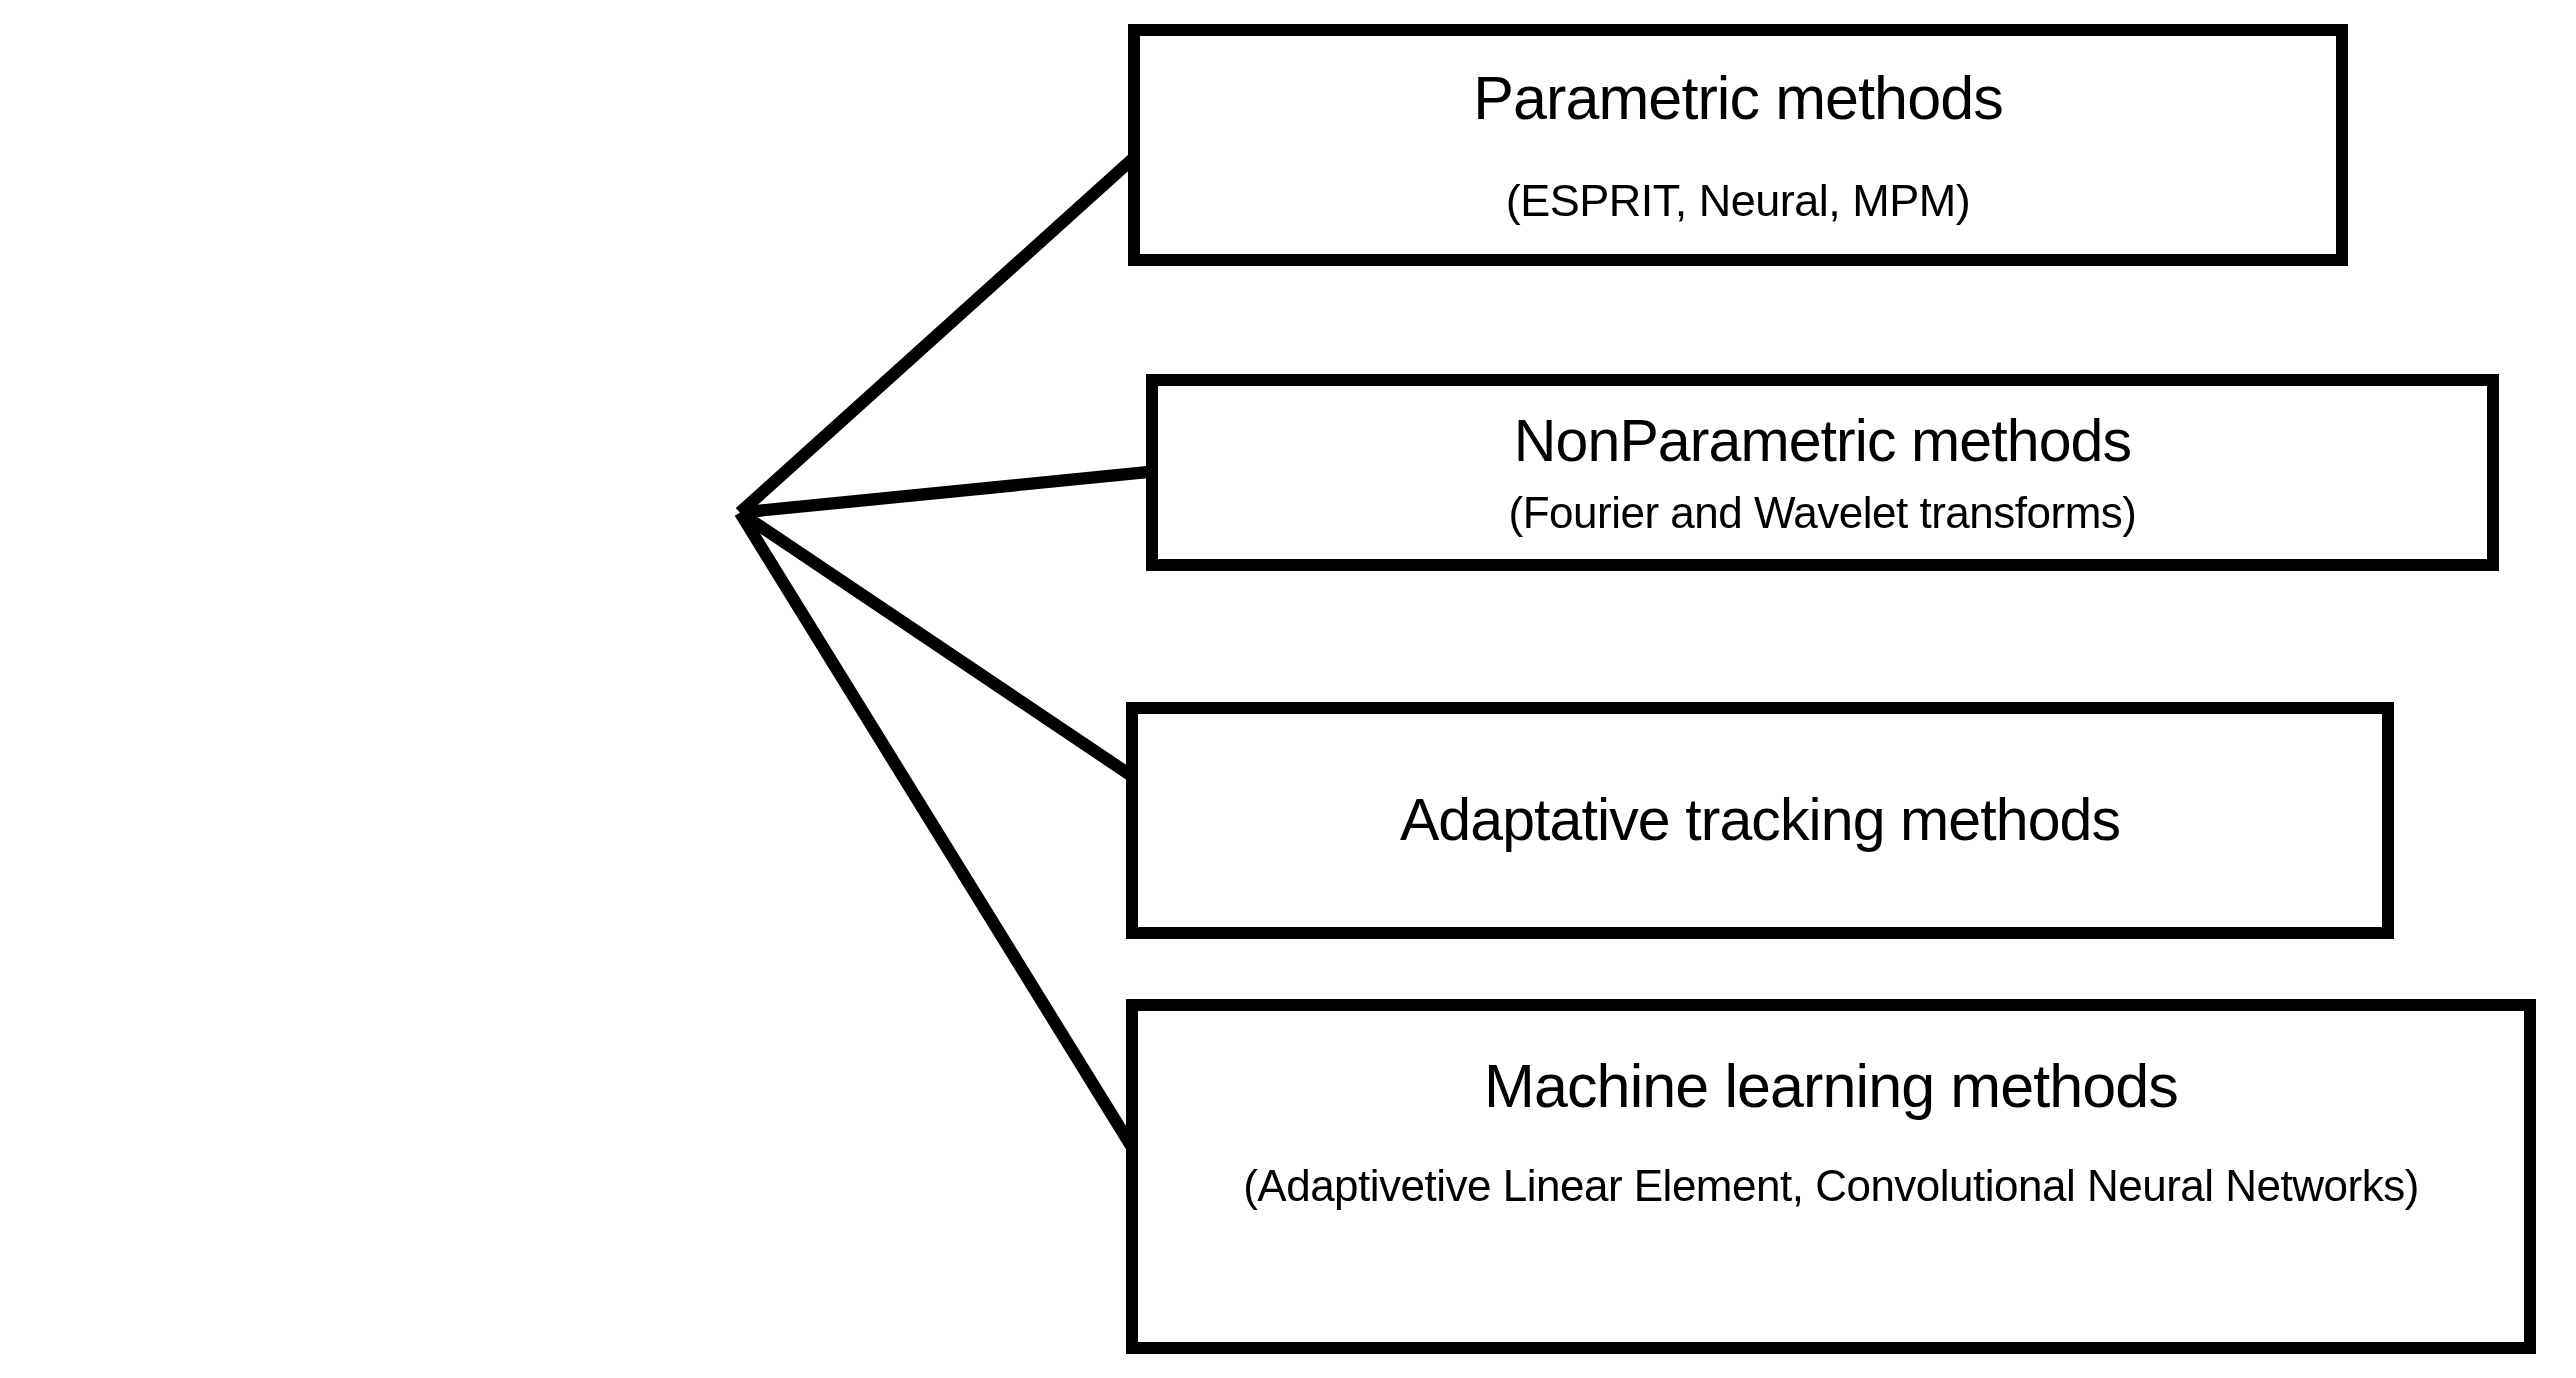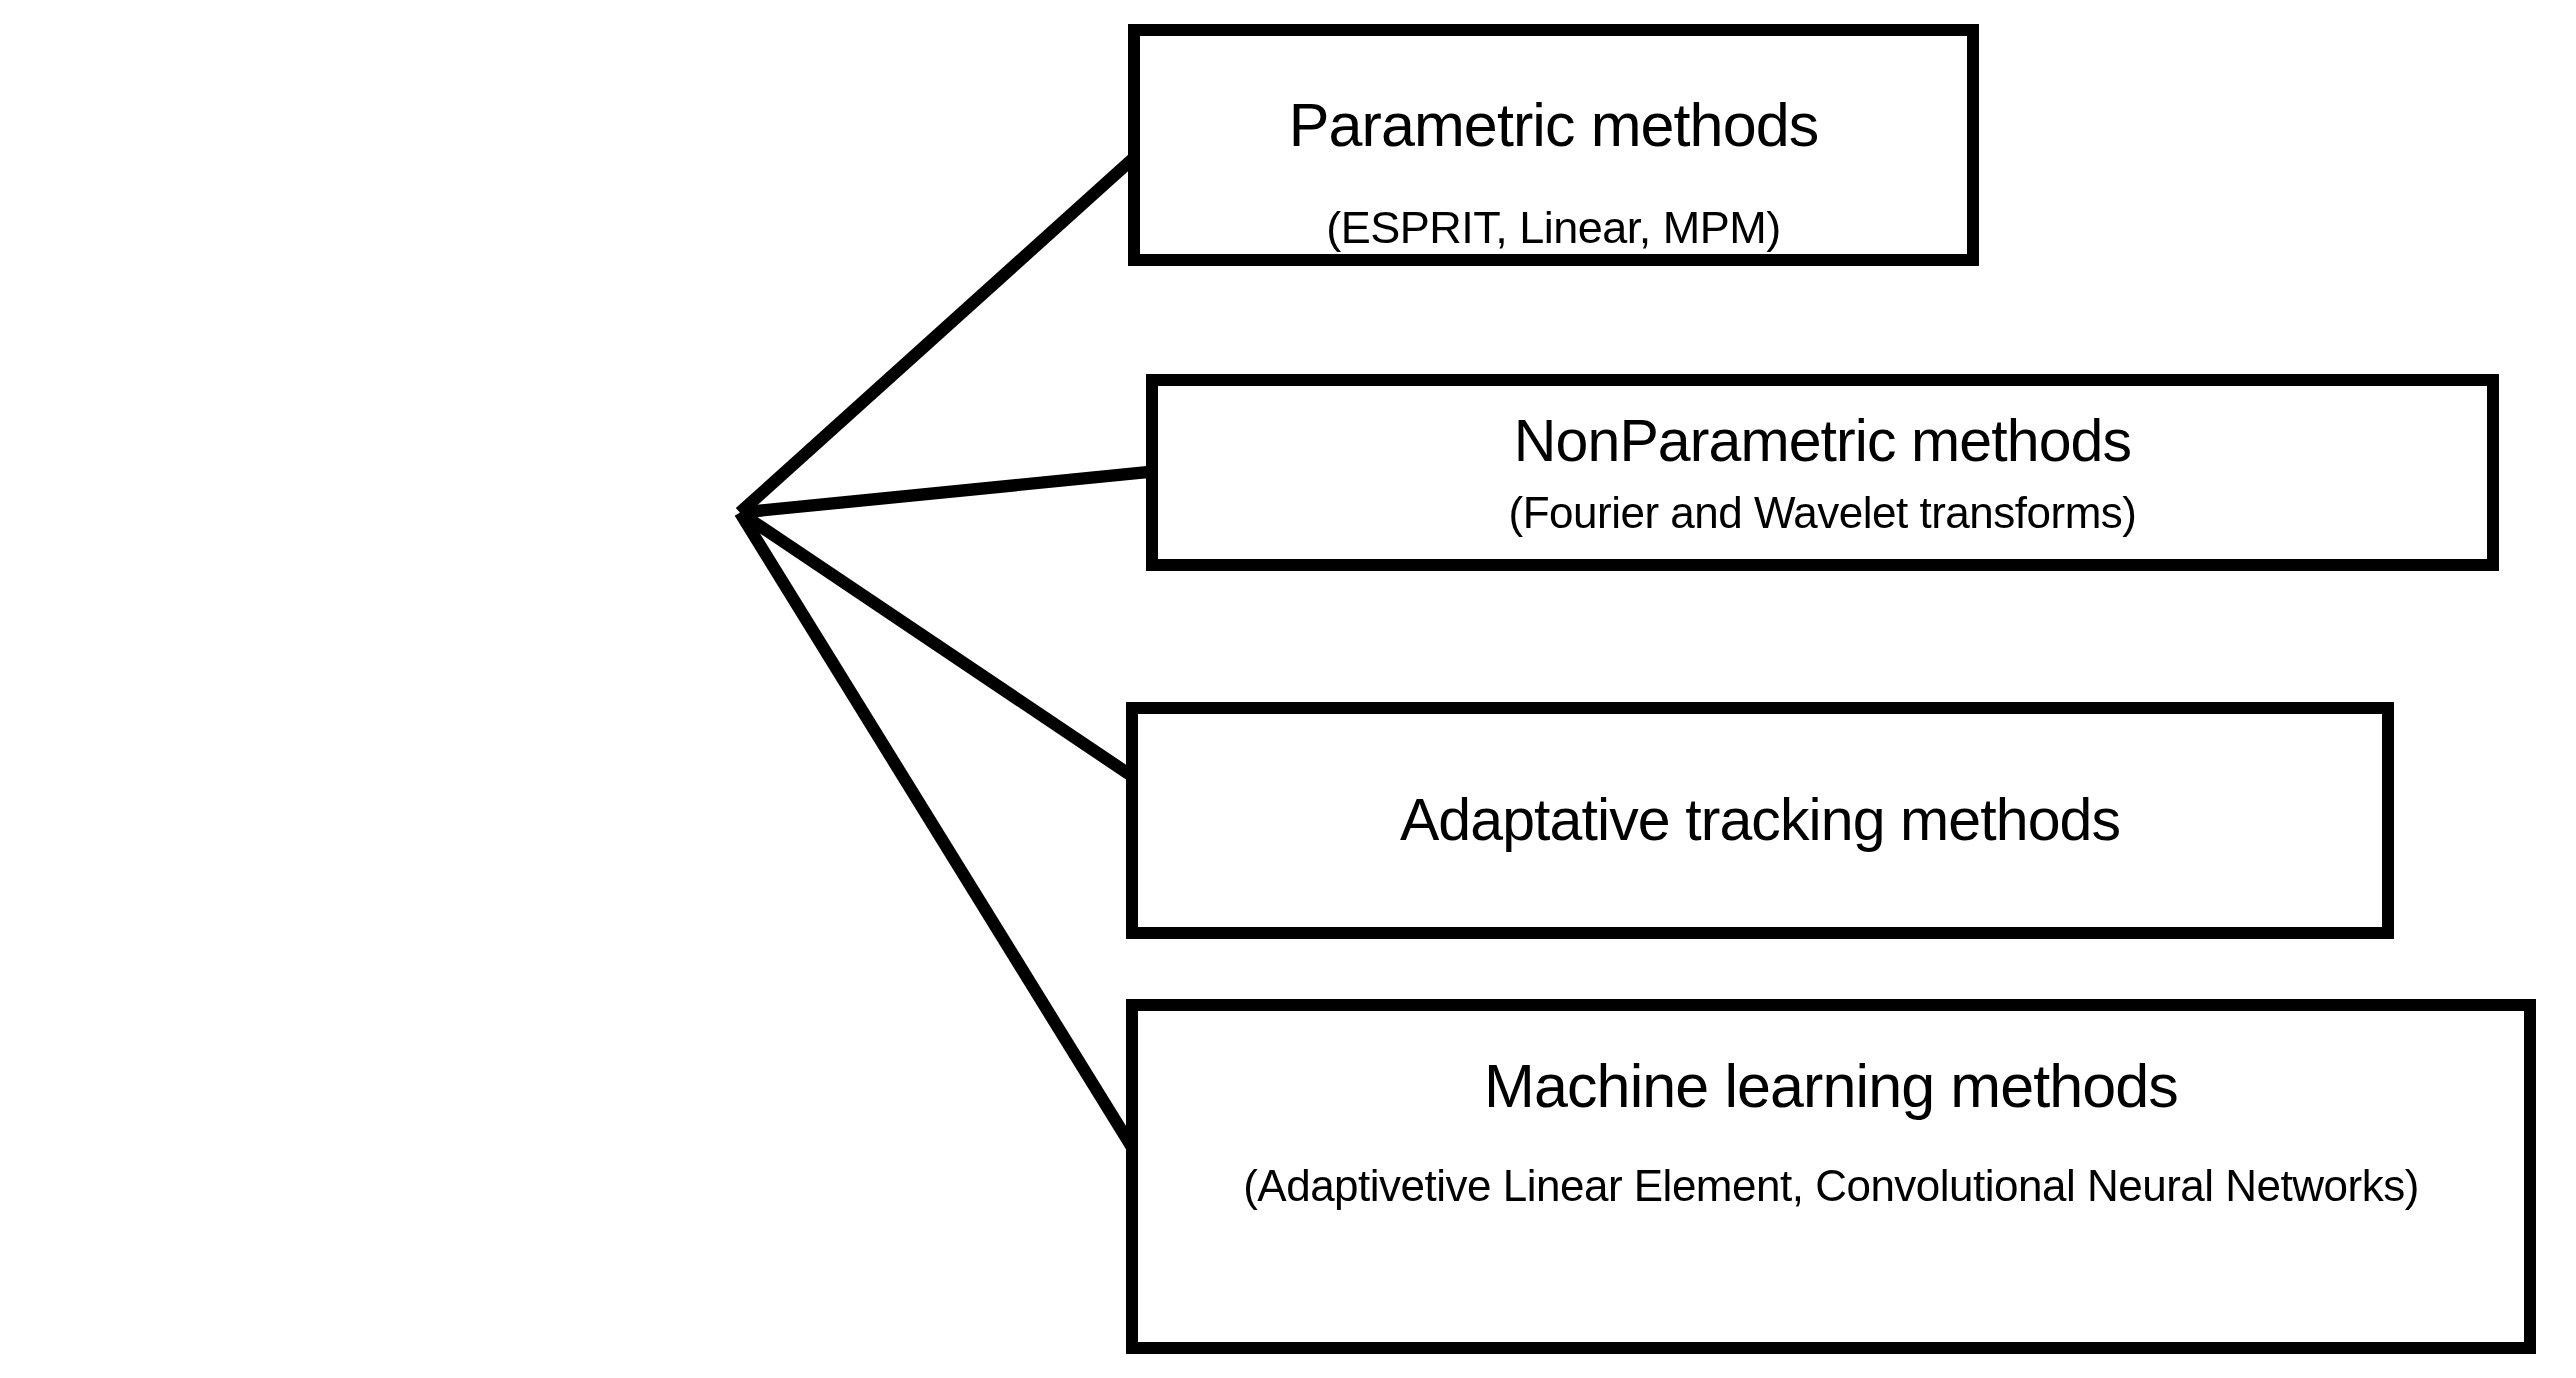--- a/index.html
+++ b/index.html
@@ -52,23 +52,23 @@
   .branch-title {
     letter-spacing: -0.9px;
     white-space: nowrap;
   }
   .branch-subtitle {
     letter-spacing: -0.5px;
   }
   #branch-parametric {
     left: 1128px;
     top: 24px;
-    width: 851px;
+    width: 1220px;
     height: 242px;
-    justify-content: flex-end;
+    justify-content: center;
     gap: 42px;
   }
   #branch-parametric .branch-title { font-size: 61px; line-height: 1.15; }
   #branch-parametric .branch-subtitle { font-size: 45px; line-height: 1.15; }
 
   #branch-nonparametric {
     left: 1126px;
     top: 374px;
     width: 1353px;
     height: 197px;
@@ -114,21 +114,21 @@
   <svg id="edges" viewBox="0 0 2723 1457" xmlns="http://www.w3.org/2000/svg">
     <line x1="782" y1="542" x2="1215" y2="152" stroke="#000000" stroke-width="13"></line>
     <line x1="782" y1="542" x2="1215" y2="499" stroke="#000000" stroke-width="13"></line>
     <line x1="782" y1="542" x2="1215" y2="833" stroke="#000000" stroke-width="13"></line>
     <line x1="782" y1="542" x2="1215" y2="1243" stroke="#000000" stroke-width="13"></line>
   </svg>
 
 
   <div id="branch-parametric" class="node">
     <div class="branch-title">Parametric methods</div>
-    <div class="branch-subtitle">(ESPRIT, Linear, MPM)</div>
+    <div class="branch-subtitle">(ESPRIT, Neural, MPM)</div>
   </div>
 
   <div id="branch-nonparametric" class="node">
     <div class="branch-title">NonParametric methods</div>
     <div class="branch-subtitle">(Fourier and Wavelet transforms)</div>
   </div>
 
   <div id="branch-adaptative" class="node">
     <div class="branch-title">Adaptative tracking methods</div>
   </div>

